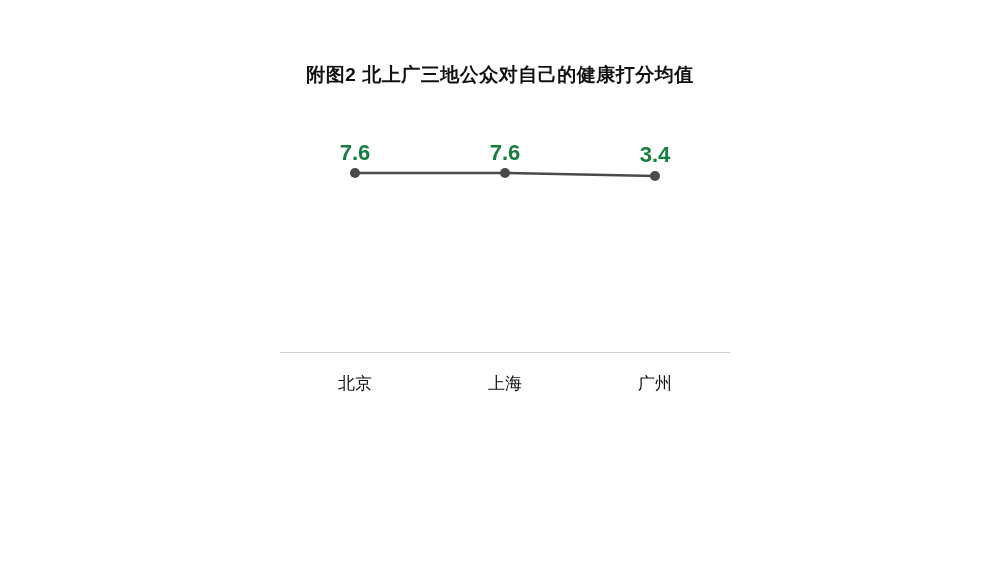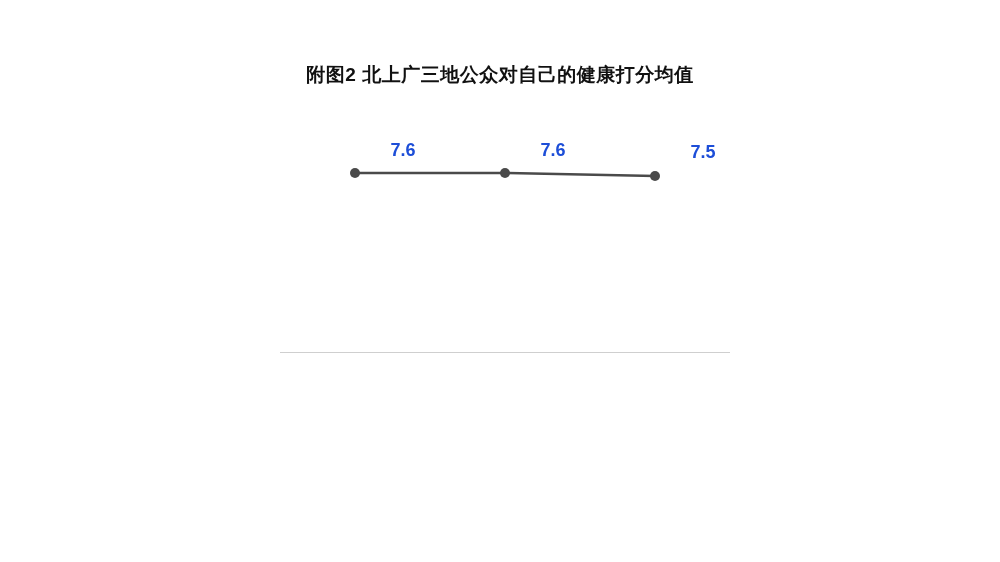--- a/index.html
+++ b/index.html
@@ -38,25 +38,24 @@
     width: 450px;
     height: 240px;
   }
   .plot svg {
     display: block;
   }
   .value-label {
     position: absolute;
     font-family: "Liberation Sans", sans-serif;
     font-weight: bold;
-    font-size: 18px;
-    color: #1d4ed8;
+    font-size: 22px;
+    color: #15803d;
     transform: translateX(-50%);
     white-space: nowrap;
-    margin-left: 48px;
   }
   .axis-line {
     position: absolute;
     left: 280px;
     top: 352px;
     width: 450px;
     height: 1px;
     background: #cfcfcf;
   }
   .cat-labels {
@@ -99,20 +98,25 @@
     <svg width="450" height="240" viewBox="0 0 450 240">
       <line x1="75" y1="53" x2="225" y2="53" stroke="#4a4a4a" stroke-width="2.6"></line>
       <line x1="225" y1="53" x2="375" y2="56" stroke="#4a4a4a" stroke-width="2.6"></line>
       <circle cx="75" cy="53" r="5" fill="#4a4a4a"></circle>
       <circle cx="225" cy="53" r="5" fill="#4a4a4a"></circle>
       <circle cx="375" cy="56" r="5" fill="#4a4a4a"></circle>
     </svg>
 
     <div class="value-label" style="left:75px; top:20px;">7.6</div>
     <div class="value-label" style="left:225px; top:20px;">7.6</div>
-    <div class="value-label" style="left:375px; top:22px;">7.5</div>
+    <div class="value-label" style="left:375px; top:22px;">3.4</div>
   </div>
 
   <div class="axis-line"></div>
 
+  <div class="cat-labels">
+    <div class="cat-label" style="left:75px;">北京</div>
+    <div class="cat-label" style="left:225px;">上海</div>
+    <div class="cat-label" style="left:375px;">广州</div>
+  </div>
 
 
 </div>
 
 </body></html>

